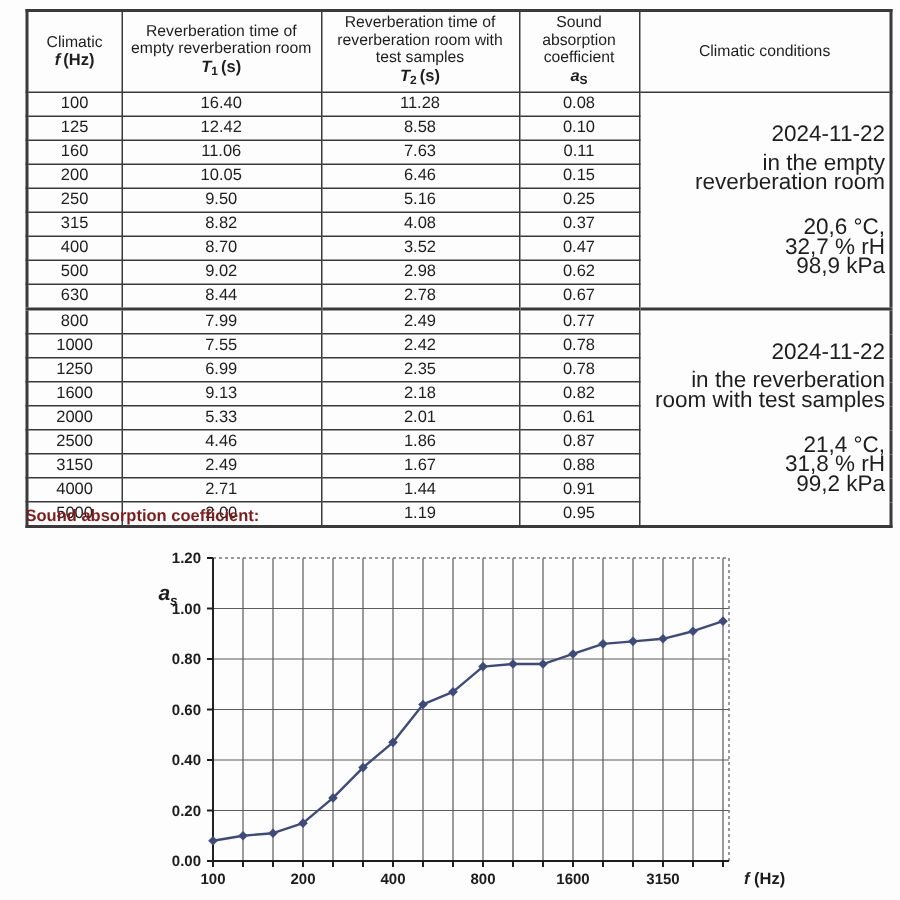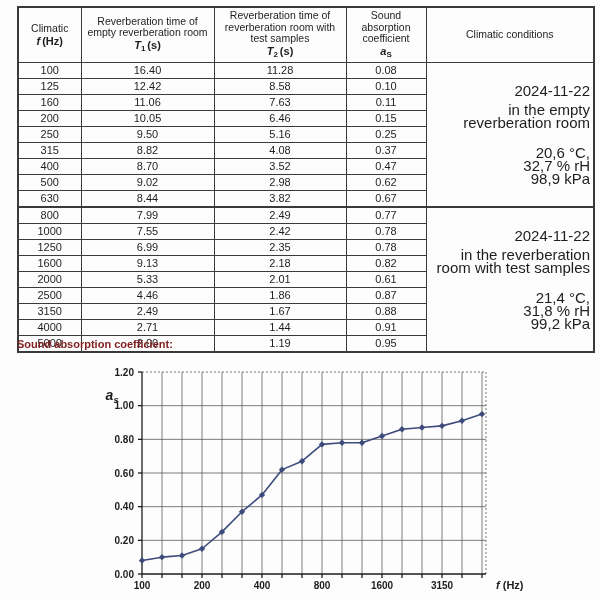--- a/index.html
+++ b/index.html
@@ -138,21 +138,21 @@
         </tr>
         <tr>
           <td>500</td>
           <td>9.02</td>
           <td>2.98</td>
           <td>0.62</td>
         </tr>
         <tr>
           <td>630</td>
           <td>8.44</td>
-          <td>3.82</td>
+          <td>2.78</td>
           <td>0.67</td>
         </tr>
         <tr class="group-start">
           <td>800</td>
           <td>7.99</td>
           <td>2.49</td>
           <td>0.77</td>
           <td rowspan="9" class="climate">
             <div class="c-date">2024-11-22</div>
             <div class="c-loc">in the reverberation room with test samples</div>

